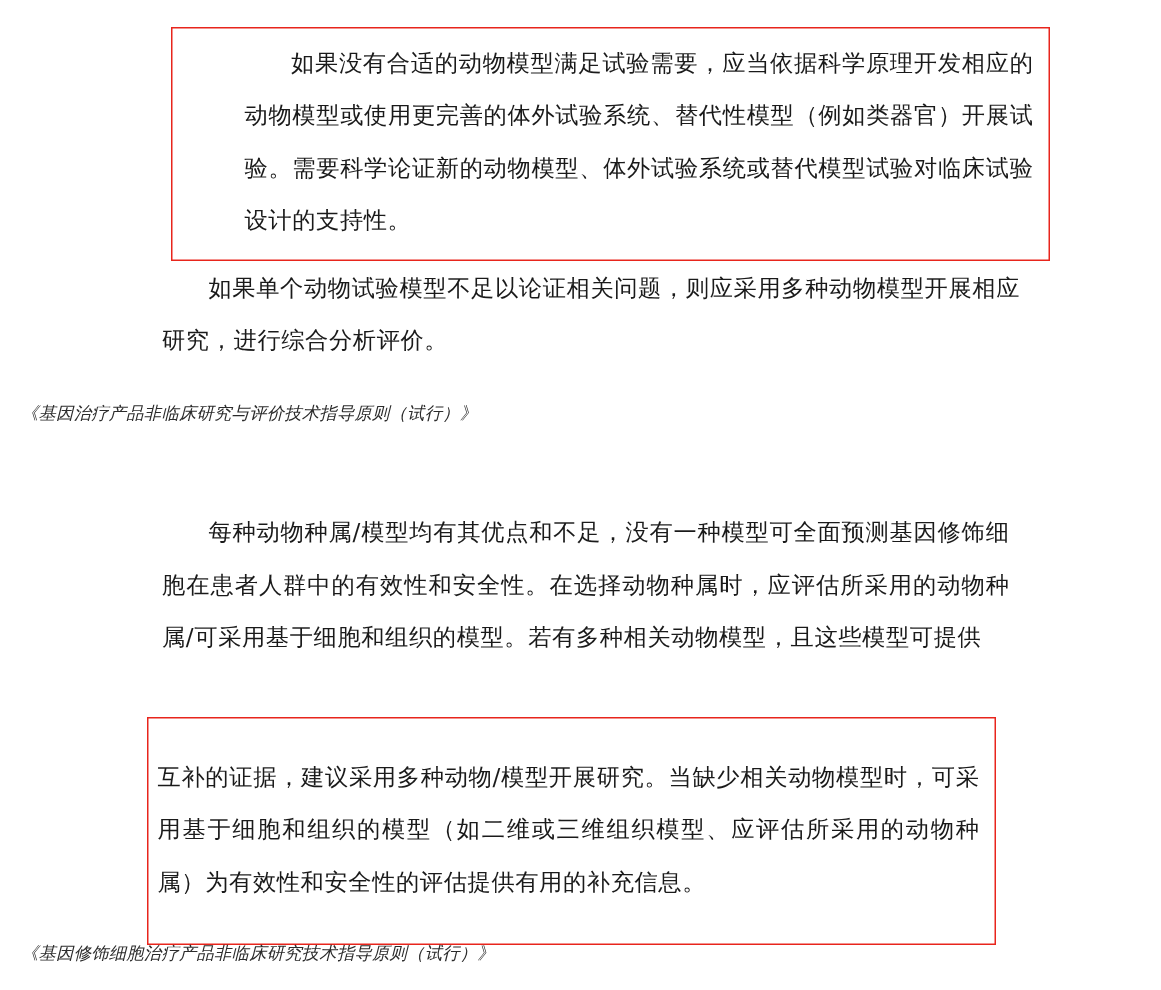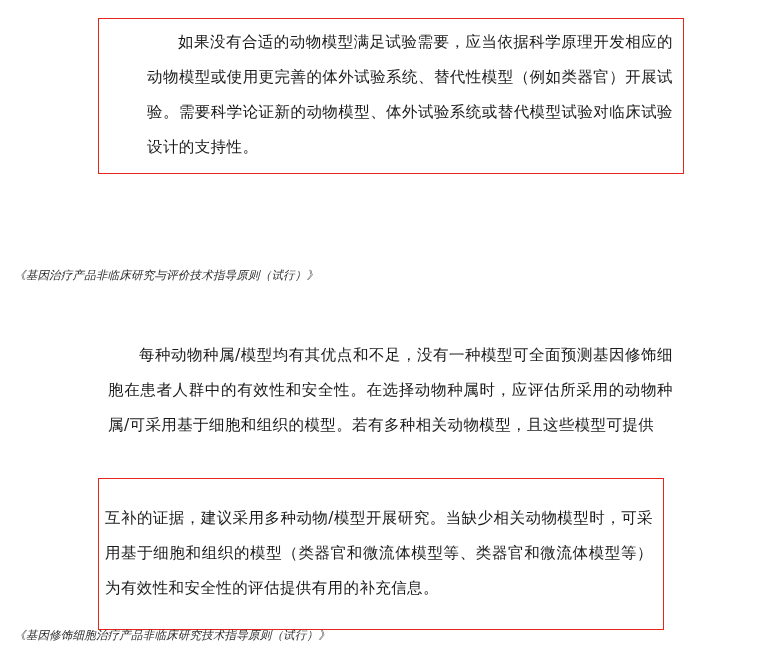--- a/index.html
+++ b/index.html
@@ -47,21 +47,21 @@
     font-family: "DejaVu Sans", "Liberation Sans", sans-serif;
     font-size: 11.5px;
     font-style: italic;
     color: #2b2b2b;
     letter-spacing: 0.2px;
   }
 
   
   #block1 {
     top: 18px;
-    left: 98px;
+    left: 114px;
     width: 586px;
     padding-left: 48px;
   }
   #block1 .body-text {
     width: 100%;
   }
   #para1-wrap {
     position: absolute;
     top: 175px;
     left: 108px;
@@ -94,26 +94,29 @@
 </style>
 </head>
 <body>
 
 <div class="page">
 
   <div class="section highlight-box" id="block1">
     <p class="body-text para">如果没有合适的动物模型满足试验需要，应当依据科学原理开发相应的动物模型或使用更完善的体外试验系统、替代性模型（例如类器官）开展试验。需要科学论证新的动物模型、体外试验系统或替代模型试验对临床试验设计的支持性。</p>
   </div>
 
+  <div class="section" id="para1-wrap">
+    <p class="body-text para">如果单个动物试验模型不足以论证相关问题，则应采用多种动物模型开展相应研究，进行综合分析评价。</p>
+  </div>
 
   <div class="section caption" id="caption1">《基因治疗产品非临床研究与评价技术指导原则（试行）》</div>
 
   <div class="section" id="para2-wrap">
     <p class="body-text para">每种动物种属/模型均有其优点和不足，没有一种模型可全面预测基因修饰细胞在患者人群中的有效性和安全性。在选择动物种属时，应评估所采用的动物种属/可采用基于细胞和组织的模型。若有多种相关动物模型，且这些模型可提供</p>
   </div>
 
   <div class="section highlight-box" id="block2">
-    <p class="body-text" style="text-indent:0">互补的证据，建议采用多种动物/模型开展研究。当缺少相关动物模型时，可采用基于细胞和组织的模型（类器官和微流体模型等、类器官和微流体模型等）为有效性和安全性的评估提供有用的补充信息。</p>
+    <p class="body-text" style="text-indent:0">互补的证据，建议采用多种动物/模型开展研究。当缺少相关动物模型时，可采用基于细胞和组织的模型（如二维或三维组织模型、应评估所采用的动物种属）为有效性和安全性的评估提供有用的补充信息。</p>
   </div>
 
   <div class="section caption" id="caption2">《基因修饰细胞治疗产品非临床研究技术指导原则（试行）》</div>
 
 </div>
 
 </body></html>

